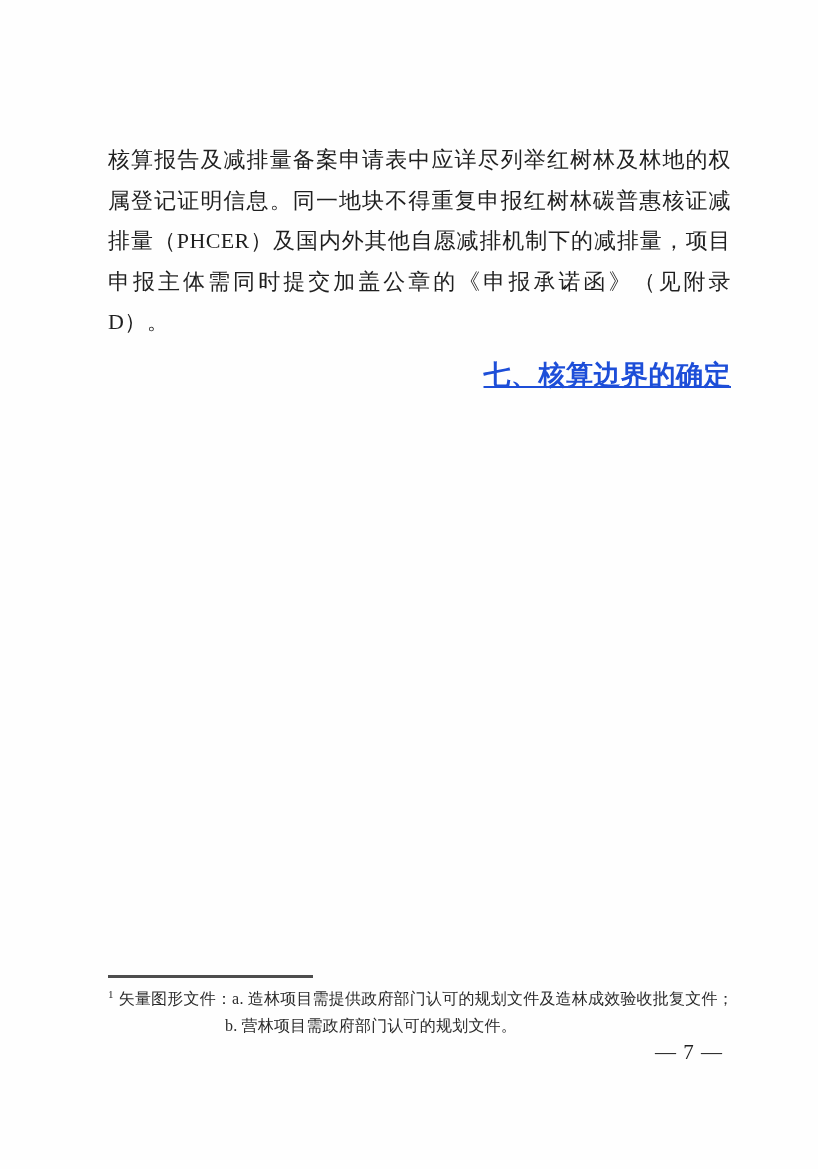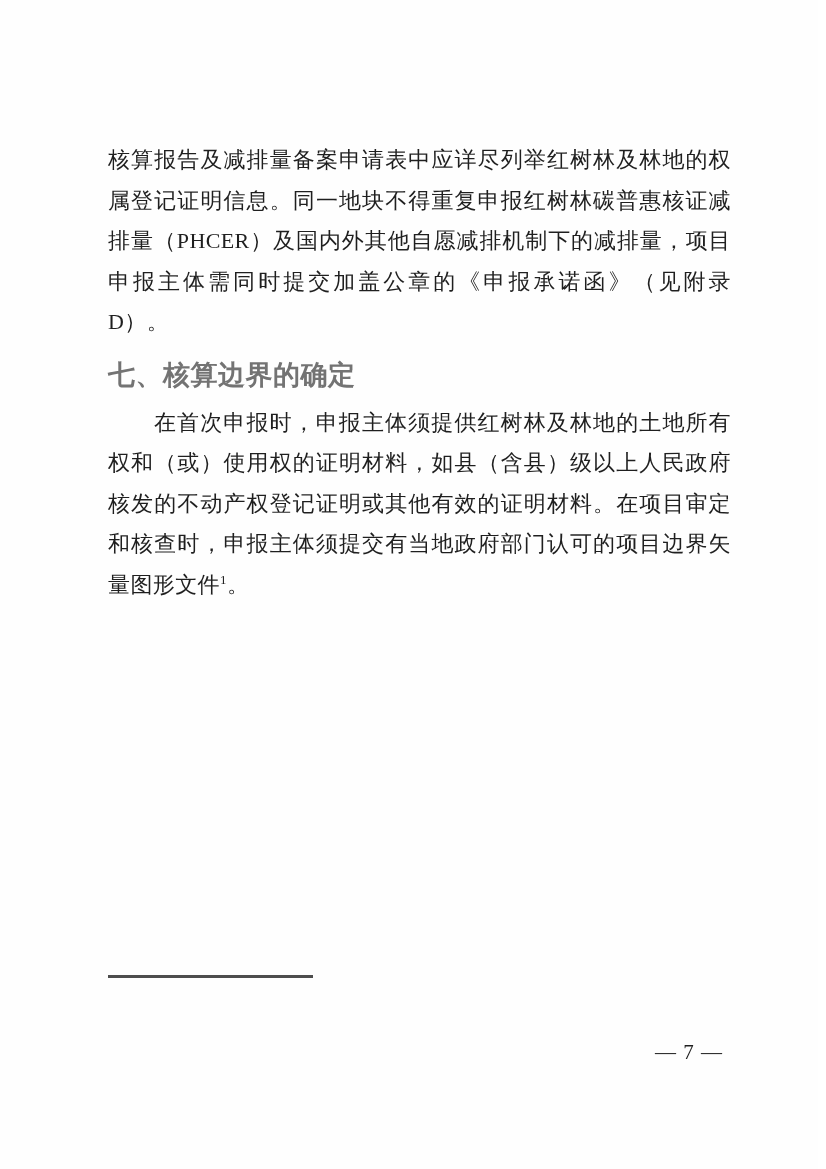--- a/index.html
+++ b/index.html
@@ -31,24 +31,25 @@
   }
   .para.indent {
     text-indent: 46px;
   }
   .heading {
     font-family: "Liberation Sans", "DejaVu Sans", sans-serif;
     font-weight: 700;
     font-size: 27px;
     line-height: 40px;
     letter-spacing: 0.5px;
-    color: #737373;
+    color: #1d4ed8;
     margin: 12px 0 8px 0;
-    text-align: left;
+    text-align: right;
     text-indent: 0;
+    text-decoration: underline;
   }
   sup.fn-ref {
     font-size: 13px;
     line-height: 0;
     vertical-align: super;
   }
   .footnote-area {
     position: absolute;
     left: 108px;
     top: 975px;
@@ -91,24 +92,27 @@
 
 <div class="page">
 
   <main class="content">
 
     <p class="para">核算报告及减排量备案申请表中应详尽列举红树林及林地的权属登记证明信息。同一地块不得重复申报红树林碳普惠核证减排量（PHCER）及国内外其他自愿减排机制下的减排量，项目申报主体需同时提交加盖公章的《申报承诺函》（见附录 D）。</p>
 
     <h2 class="heading">七、核算边界的确定</h2>
 
 
-    <p class="para indent"><span>在首次申报时，申报主体须提供红树林及林地的土地所有权和（或）使用权的证明材料，如县（含县）级以上人民政府核发的不动产权登记证明或其他有效的证明材料。在项目审定和核查时，申报主体须提交有当地政府部门认可的项目边界矢量图形文件</span><sup class="fn-ref">1</sup><span>。</span></p>
 
 
   </main>
 
   <footer class="footnote-area">
     <div class="fn-divider"></div>
+    <div class="footnote">
+      <div class="fn-line1"><sup class="fn-marker">1</sup><span>矢量图形文件：</span><span>a. 造林项目需提供政府部门认可的规划文件及造林成效验收批复文件；</span></div>
+      <div class="fn-line2">b. 营林项目需政府部门认可的规划文件。</div>
+    </div>
   </footer>
 
   <div class="page-number">— 7 —</div>
 
 </div>
 
 </body></html>

